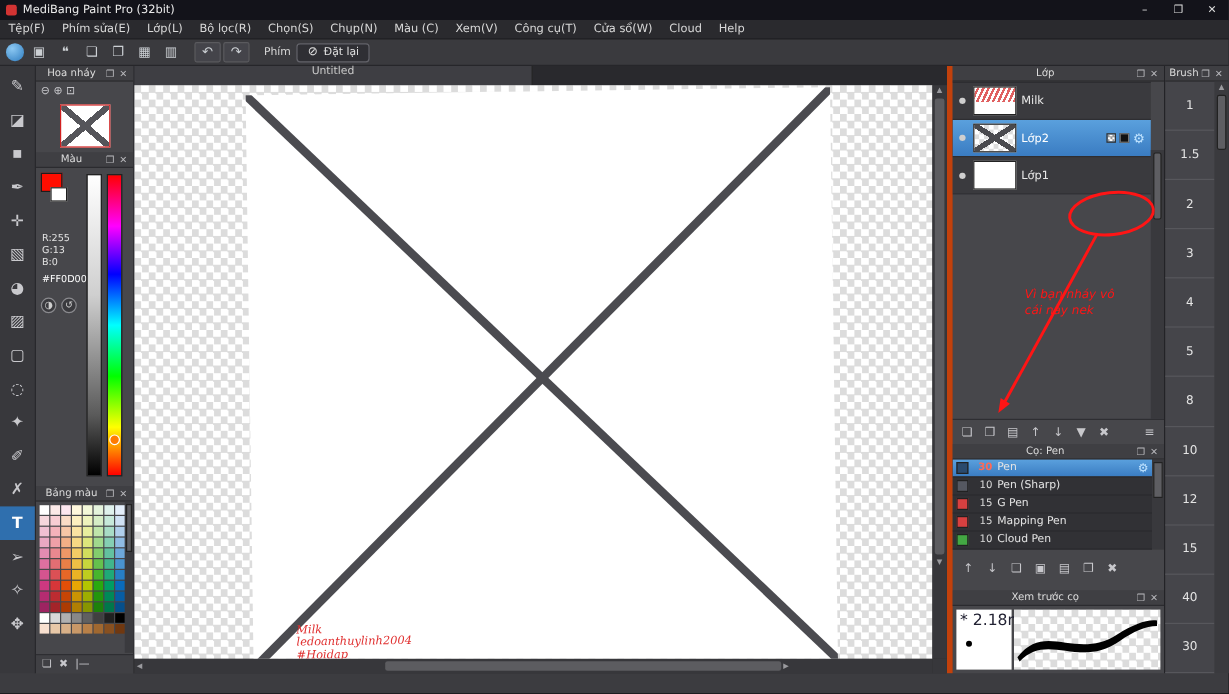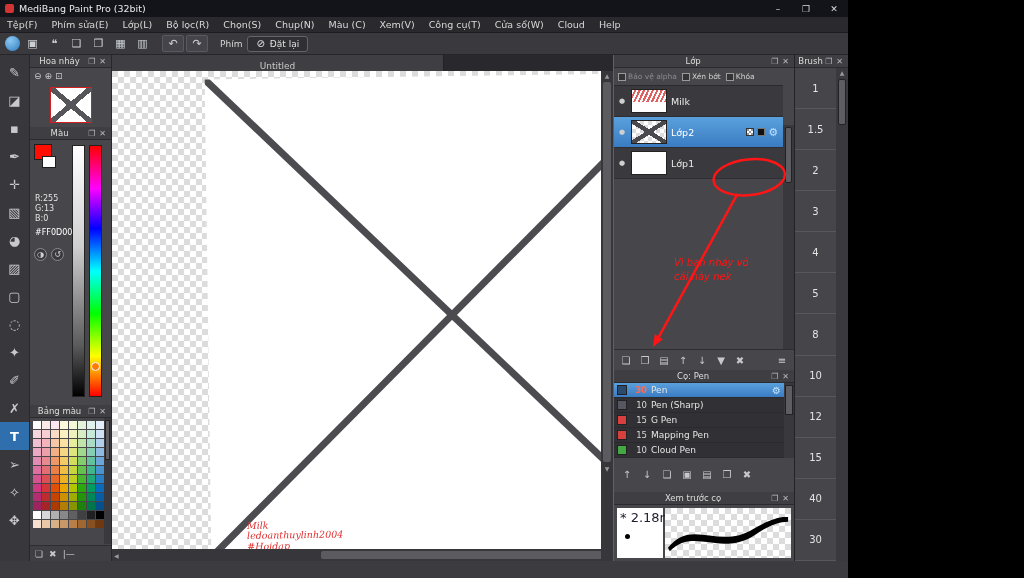--- a/index.html
+++ b/index.html
@@ -1,17 +1,17 @@
 <!DOCTYPE html>
 <html><head>
 <meta charset="utf-8">
 <style>
   * { margin:0; padding:0; box-sizing:border-box; }
   body { font-family:"DejaVu Sans","Liberation Sans",sans-serif; background:#000; }
-  .window { position:relative; width:848px; height:578px; background:#3c3c40; overflow:hidden; color:#d6d6d6; }
+  .window { position:relative; width:1024px; height:578px; background:#3c3c40; overflow:hidden; color:#d6d6d6; }
 
   
   .titlebar { height:17px; background:#13131a; display:flex; align-items:center; }
   .app-logo { width:9px; height:9px; background:#d23333; border-radius:2px; margin:0 5px 0 5px; }
   .title { font-size:9.5px; color:#eaeaea; }
   .win-controls { margin-left:auto; display:flex; height:100%; }
   .win-controls span { width:28px; display:flex; align-items:center; justify-content:center; font-size:9px; color:#dcdcdc; }
 
   
   .menubar { height:16px; background:#2a2a2e; display:flex; align-items:center; border-bottom:1px solid #1d1d21; }
@@ -73,37 +73,37 @@
   .pal-grid { display:grid; grid-template-columns:repeat(8,8px); gap:1px; padding:3px; align-content:start; }
   .swatch { width:8px; height:8px; }
   .pal-scroll { position:absolute; right:0; top:13px; bottom:17px; width:7px; background:#3a3a3e; }
   .pal-scroll .thumb { position:absolute; top:2px; left:1px; width:5px; height:40px; background:#5e5e62; }
   .pal-btns { position:absolute; bottom:0; left:0; right:0; height:16px; display:flex; align-items:center; gap:6px; padding:0 5px; background:#404044; border-top:1px solid #2e2e32; }
   .pal-btn { font-size:9px; color:#c8c8cc; }
 
   
   .canvas-col { flex:1; position:relative; background:#2c2c30; }
   .tabbar { height:16px; background:#29292d; display:flex; }
-  .tab { width:332px; background:#3e3e43; border-right:1px solid #222; display:flex; align-items:flex-end; justify-content:center; font-size:9px; color:#c9c9c9; }
+  .tab { width:332px; background:#3e3e43; border-right:1px solid #222; display:flex; align-items:flex-start; justify-content:center; font-size:9px; color:#c9c9c9; }
   .viewport { position:absolute; top:16px; left:0; right:12px; bottom:12px; overflow:hidden; }
   .checker { background:repeating-conic-gradient(#ffffff 0% 25%, #dcdcdc 0% 50%); background-size:12px 12px; }
   .canvas-art { position:absolute; left:96px; top:5px; width:487px; height:477px; background:#fff; transform:rotate(-0.8deg); overflow:hidden; }
   .xa,.xb { position:absolute; left:50%; top:50%; width:684px; height:7px; background:#4b4b50; }
   .xa { transform:translate(-50%,-50%) rotate(44.4deg); }
   .xb { transform:translate(-50%,-50%) rotate(-44.4deg); }
   .watermark { position:absolute; left:36px; bottom:4px; color:#e03030; font-family:"DejaVu Serif","Liberation Serif",serif; font-style:italic; font-size:9.5px; line-height:10.5px; }
   .canvas-vscroll { position:absolute; top:16px; right:0; bottom:12px; width:12px; background:#37373b; display:flex; flex-direction:column; align-items:center; }
   .hscroll { position:absolute; left:0; right:12px; bottom:0; height:12px; background:#37373b; display:flex; align-items:center; }
   .sarrow { font-size:6px; color:#9a9a9e; padding:1px 2px; }
   .vthumb { flex:0 0 380px; width:8px; margin:2px 0; background:#5c5c60; border-radius:2px; }
   .hthumb { flex:0 0 330px; height:8px; margin-left:200px; background:#5c5c60; border-radius:2px; }
   .scorner { position:absolute; right:0; bottom:0; width:12px; height:12px; background:#37373b; }
 
   
-  .right-panels { width:181px; display:flex; flex-direction:column; border-left:1px solid #c2410c; }
+  .right-panels { width:181px; display:flex; flex-direction:column; border-left:5px solid #c2410c; }
   .layer-panel { height:315px; display:flex; flex-direction:column; }
   .lrow { display:flex; align-items:center; padding:0 4px; }
   .op-row { height:20px; gap:4px; }
   .lbl { font-size:8.5px; color:#d4d4d4; white-space:nowrap; }
   .slider { position:relative; width:82px; height:9px; background:#26262a; border:1px solid #1d1d21; }
   .slider .fill { position:absolute; left:0; top:0; bottom:0; width:100%; background:#4a90d4; }
   .slider .handle { position:absolute; right:2px; top:-2px; width:7px; height:12px; background:#d8d8d8; border:1px solid #555; }
   .val { font-size:8.5px; color:#e2e2e2; margin-left:auto; }
   .blend-row { height:20px; gap:4px; }
   .select { flex:1; height:13px; background:#2e2e33; border:1px solid #1e1e22; display:flex; align-items:center; padding:0 4px; font-size:8.5px; color:#e0e0e0; }
@@ -434,34 +434,20 @@
     </div>
 
     <div class="right-panels">
 
       <div class="panel layer-panel">
         <div class="phead">
           <span class="ptitle">Lớp</span>
           <span class="picon">❐</span>
           <span class="picon">✕</span>
         </div>
-        <div class="lrow checks-row">
-          <span class="chk">
-              <span class="cb"></span>
-              <span class="cl dim">Bảo vệ alpha</span>
-            </span>
-          <span class="chk">
-              <span class="cb"></span>
-              <span class="cl">Xén bớt</span>
-            </span>
-          <span class="chk">
-              <span class="cb"></span>
-              <span class="cl">Khóa</span>
-            </span>
-        </div>
         <div class="layer-list" id="layerList">
             <div class="layer-row">
               <span class="eye">●</span>
               <span class="thumb milk"></span>
               <span class="lname">Milk</span>
             </div>
             <div class="layer-row sel">
               <span class="eye">●</span>
               <span class="thumb cross"></span>
               <span class="lname">Lớp2</span>

